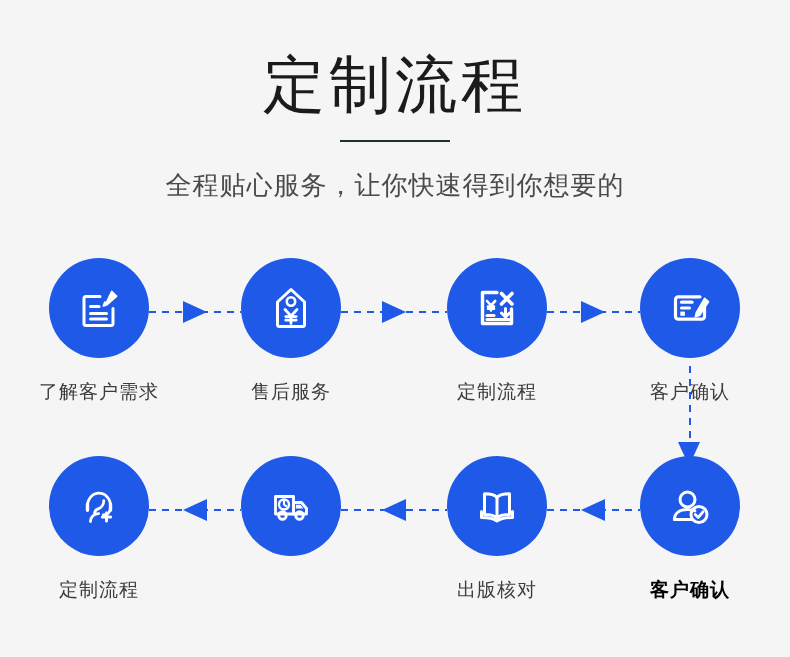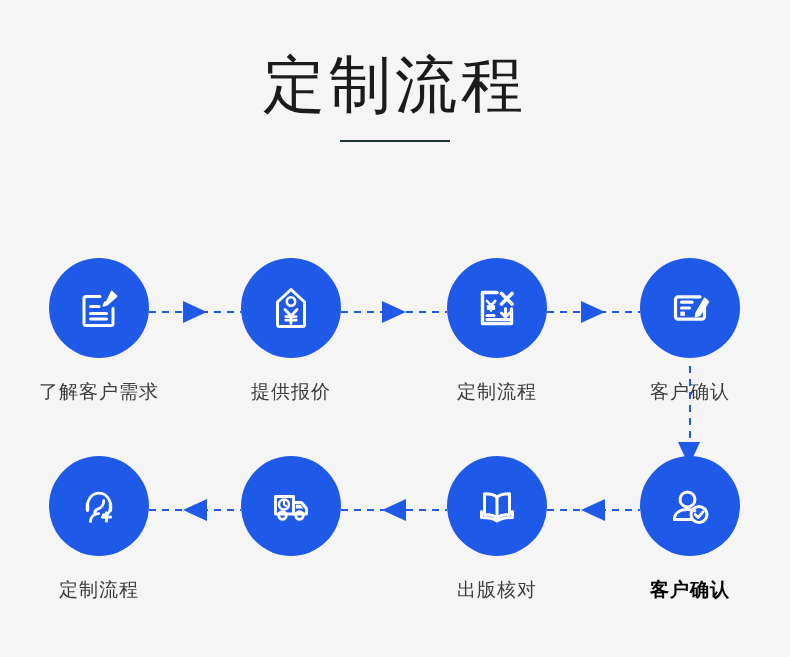--- a/index.html
+++ b/index.html
@@ -147,20 +147,21 @@
   }
 </style>
 </head>
 <body>
 
 <div id="page">
 
   <div class="header">
     <h1 class="page-title">定制流程</h1>
     <div class="title-divider"></div>
+    <p class="page-subtitle">全程贴心服务，让你快速得到你想要的</p>
   </div>
 
   <div class="flow">
 
     <div class="flow-row">
 
       <div class="conn-h" style="left:149px; top:53px; width:92px;"></div>
       <div class="arrow arrow-right" style="left:183px; top:43px;"></div>
 
       <div class="conn-h" style="left:341px; top:53px; width:106px;"></div>
@@ -187,21 +188,21 @@
       <div class="step pos-2">
         <div class="step-circle">
           <span>
             <svg width="52" height="52" viewBox="0 0 52 52" fill="none">
               <path d="M26 7.5L39.5 20V42.5C39.5 43.6 38.6 44.5 37.5 44.5H14.5C13.4 44.5 12.5 43.6 12.5 42.5V20L26 7.5Z" stroke="#ffffff" stroke-width="3" stroke-linejoin="round"></path>
               <circle cx="26" cy="19.5" r="4.2" stroke="#ffffff" stroke-width="2.6"></circle>
               <path d="M20 27.5L26 34M32 27.5L26 34M26 34V41.5M20.8 34.6H31.2M20.8 38.2H31.2" stroke="#ffffff" stroke-width="2.8" stroke-linecap="round"></path>
             </svg>
           </span>
         </div>
-        <div class="step-label">提供报价</div>
+        <div class="step-label">售后服务</div>
       </div>
 
       <div class="step pos-3">
         <div class="step-circle">
           <span>
             <svg width="52" height="52" viewBox="0 0 52 52" fill="none">
               <path d="M26 10.5H11.5V41.5H40.5V27" stroke="#ffffff" stroke-width="3.4" stroke-linecap="round" stroke-linejoin="round"></path>
               <path d="M16 19L20 23.5M24.2 19L20 23.5M20 23.5V28.5M17 24.6H23M17 26.8H23" stroke="#ffffff" stroke-width="2.6" stroke-linecap="round"></path>
               <path d="M30.5 11.5L41 22M41 11.5L30.5 22" stroke="#ffffff" stroke-width="3.6" stroke-linecap="round"></path>
               <path d="M34.5 26.5V35M34.5 35L30.5 31M34.5 35L38.5 31" stroke="#ffffff" stroke-width="3" stroke-linecap="round" stroke-linejoin="round"></path>

